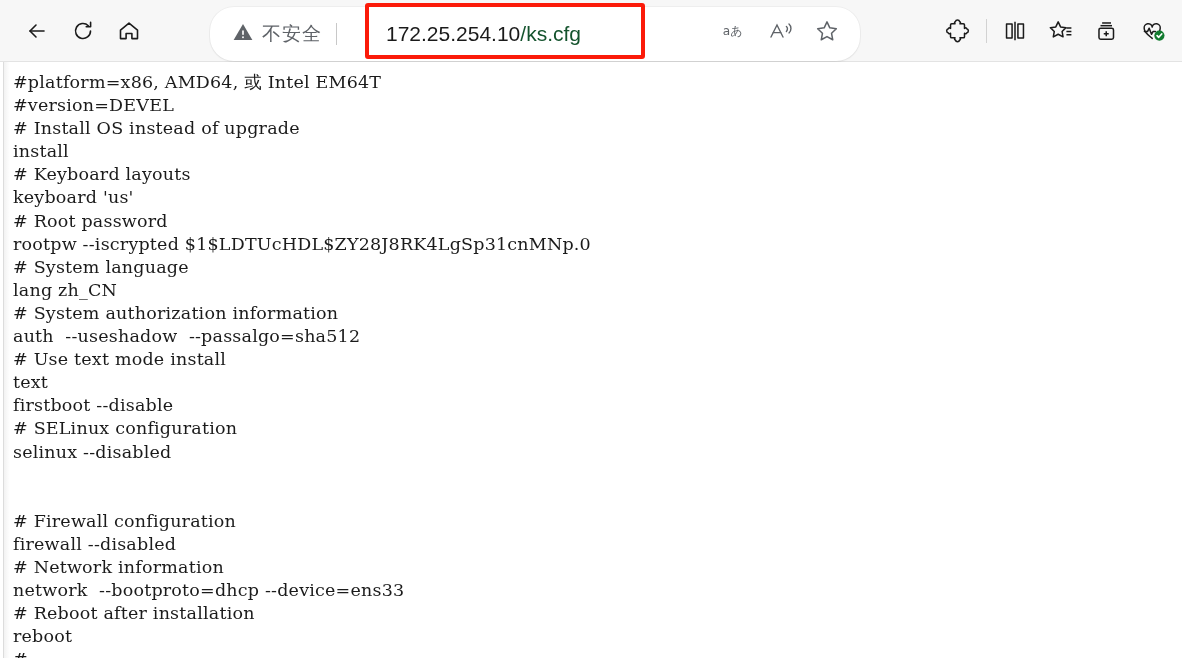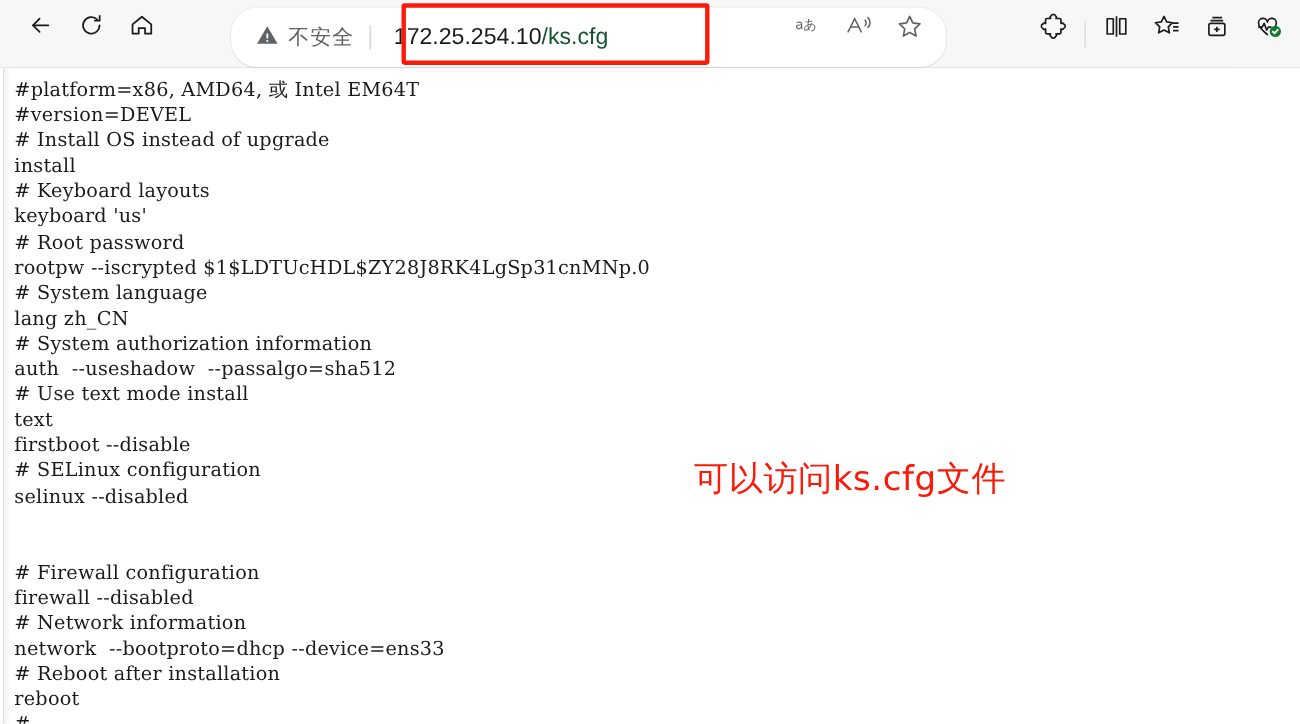--- a/index.html
+++ b/index.html
@@ -29,21 +29,21 @@
   }
   .nav-btns {
     display: flex;
     align-items: center;
     padding-left: 14px;
   }
   .icon-btn {
     width: 46px;
     height: 40px;
     display: flex;
-    align-items: flex-start;
+    align-items: center;
     justify-content: center;
     border-radius: 6px;
     cursor: pointer;
     flex: none;
   }
   .icon-btn svg { display: block; }
 
   
   .addr-pill {
     position: absolute;
@@ -82,20 +82,21 @@
   .url-wrap {
     flex: 1;
     height: 100%;
     display: flex;
     align-items: center;
     padding-left: 8px;
     font-size: 21px;
     white-space: nowrap;
     overflow: hidden;
     cursor: text;
+    margin-left: 28px;
   }
   .url-host { color: #1a1a1a; }
   .url-path { color: #14532d; }
 
   .pill-actions {
     position: absolute;
     right: 10px;
     top: 0;
     height: 48px;
     display: flex;
@@ -301,15 +302,14 @@
 
 
 # Firewall configuration
 firewall --disabled
 # Network information
 network  --bootproto=dhcp --device=ens33
 # Reboot after installation
 reboot
 #</pre>
 
-  <div class="annot">可以访问ks.cfg文件</div>
 
 </div>
 
 </body></html>

